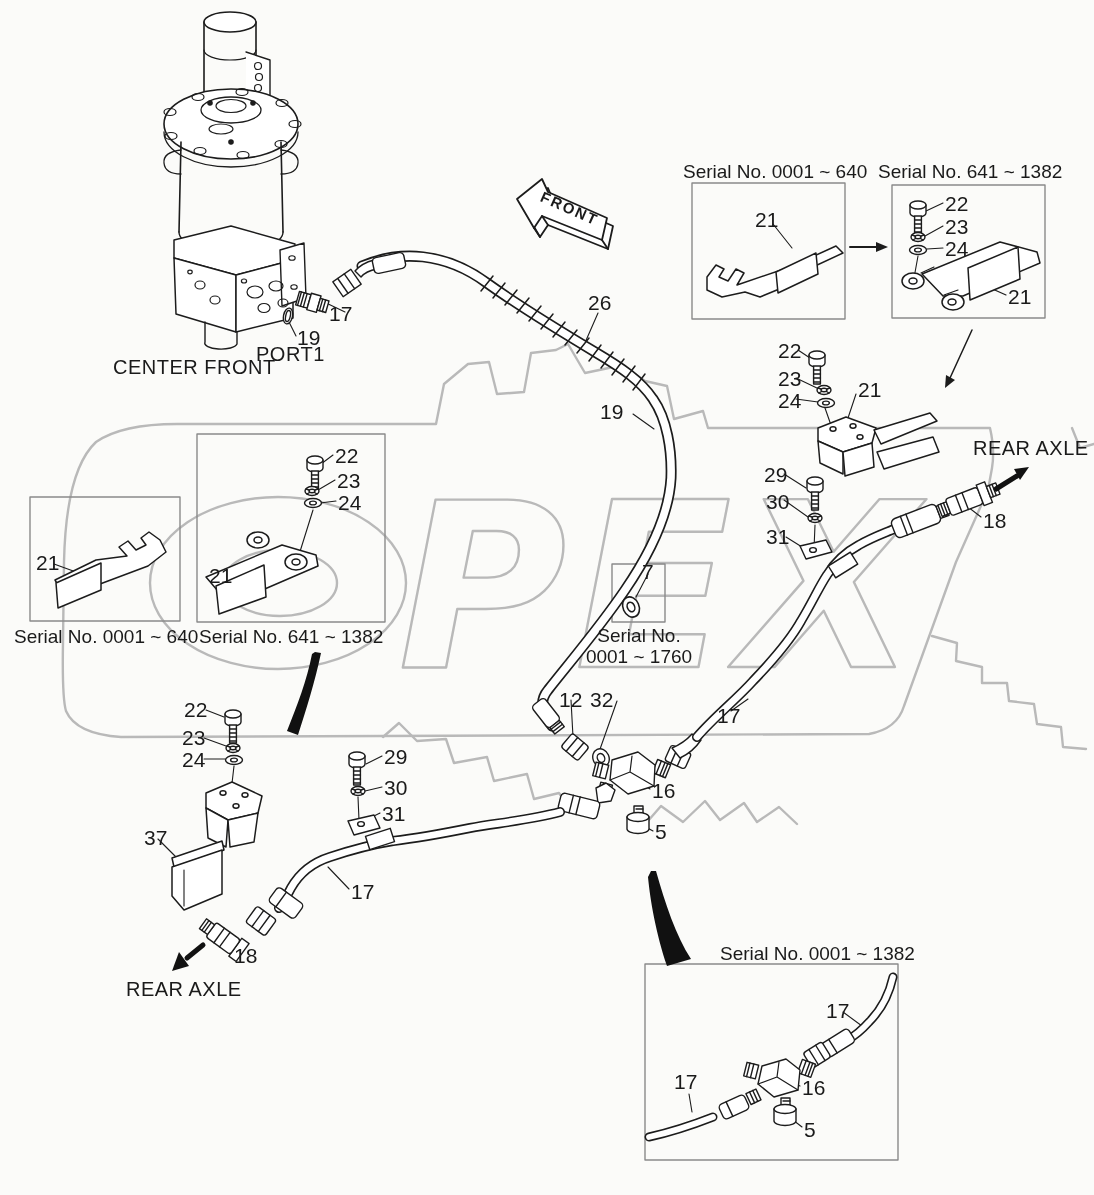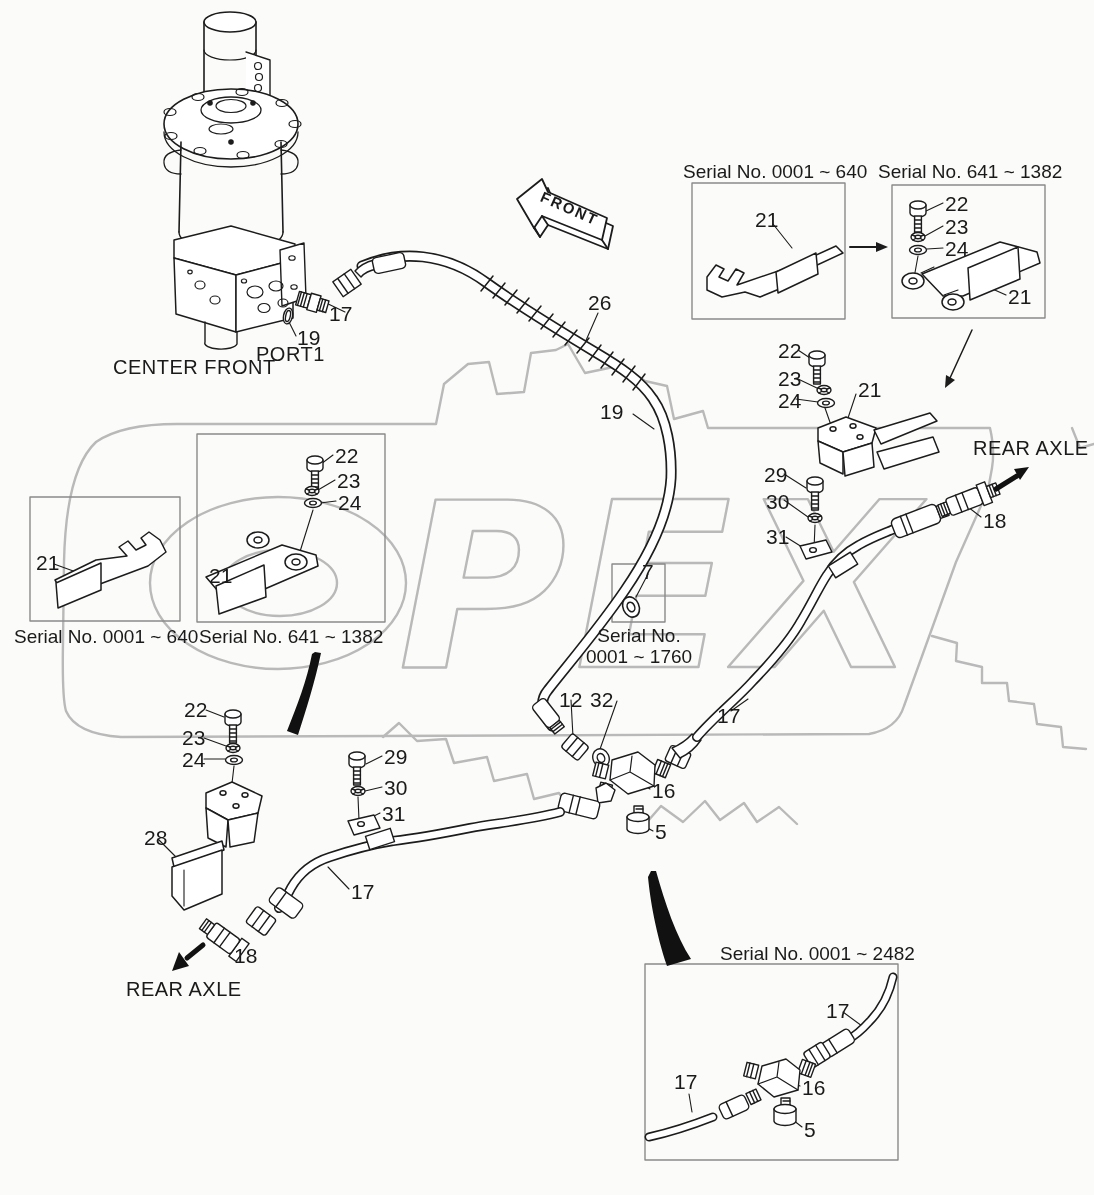--- a/index.html
+++ b/index.html
@@ -501,21 +501,21 @@
   <div class="front">FRONT</div>
   <div class="cap" style="left:973px;top:438px">REAR AXLE</div>
   <div class="cap" style="left:126px;top:979px">REAR AXLE</div>
 
   <div class="st" style="left:683px;top:162px">Serial No. 0001 ~ 640</div>
   <div class="st" style="left:878px;top:162px">Serial No. 641 ~ 1382</div>
   <div class="st" style="left:14px;top:627px">Serial No. 0001 ~ 640</div>
   <div class="st" style="left:199px;top:627px">Serial No. 641 ~ 1382</div>
   <div class="st" style="left:549px;top:626px;width:180px">Serial No.</div>
   <div class="st" style="left:549px;top:647px;width:180px">0001 ~ 1760</div>
-  <div class="st" style="left:720px;top:944px">Serial No. 0001 ~ 2482</div>
+  <div class="st" style="left:720px;top:944px">Serial No. 0001 ~ 1382</div>
 
   <div class="pl" style="left:329px;top:303px">17</div>
   <div class="pl" style="left:297px;top:327px">19</div>
   <div class="pl" style="left:588px;top:292px">26</div>
   <div class="pl" style="left:600px;top:401px">19</div>
   <div class="pl" style="left:755px;top:209px">21</div>
   <div class="pl" style="left:945px;top:193px">22</div>
   <div class="pl" style="left:945px;top:216px">23</div>
   <div class="pl" style="left:945px;top:238px">24</div>
   <div class="pl" style="left:1008px;top:286px">21</div>
@@ -537,21 +537,21 @@
   <div class="pl" style="left:559px;top:689px">12</div>
   <div class="pl" style="left:590px;top:689px">32</div>
   <div class="pl" style="left:652px;top:780px">16</div>
   <div class="pl" style="left:655px;top:821px">5</div>
   <div class="pl" style="left:184px;top:699px">22</div>
   <div class="pl" style="left:182px;top:727px">23</div>
   <div class="pl" style="left:182px;top:749px">24</div>
   <div class="pl" style="left:384px;top:746px">29</div>
   <div class="pl" style="left:384px;top:777px">30</div>
   <div class="pl" style="left:382px;top:803px">31</div>
-  <div class="pl" style="left:144px;top:827px">28</div>
+  <div class="pl" style="left:144px;top:827px">37</div>
   <div class="pl" style="left:351px;top:881px">17</div>
   <div class="pl" style="left:234px;top:945px">18</div>
   <div class="pl" style="left:826px;top:1000px">17</div>
   <div class="pl" style="left:674px;top:1071px">17</div>
   <div class="pl" style="left:802px;top:1077px">16</div>
   <div class="pl" style="left:804px;top:1119px">5</div>
 
 </div>
 
 </body></html>

